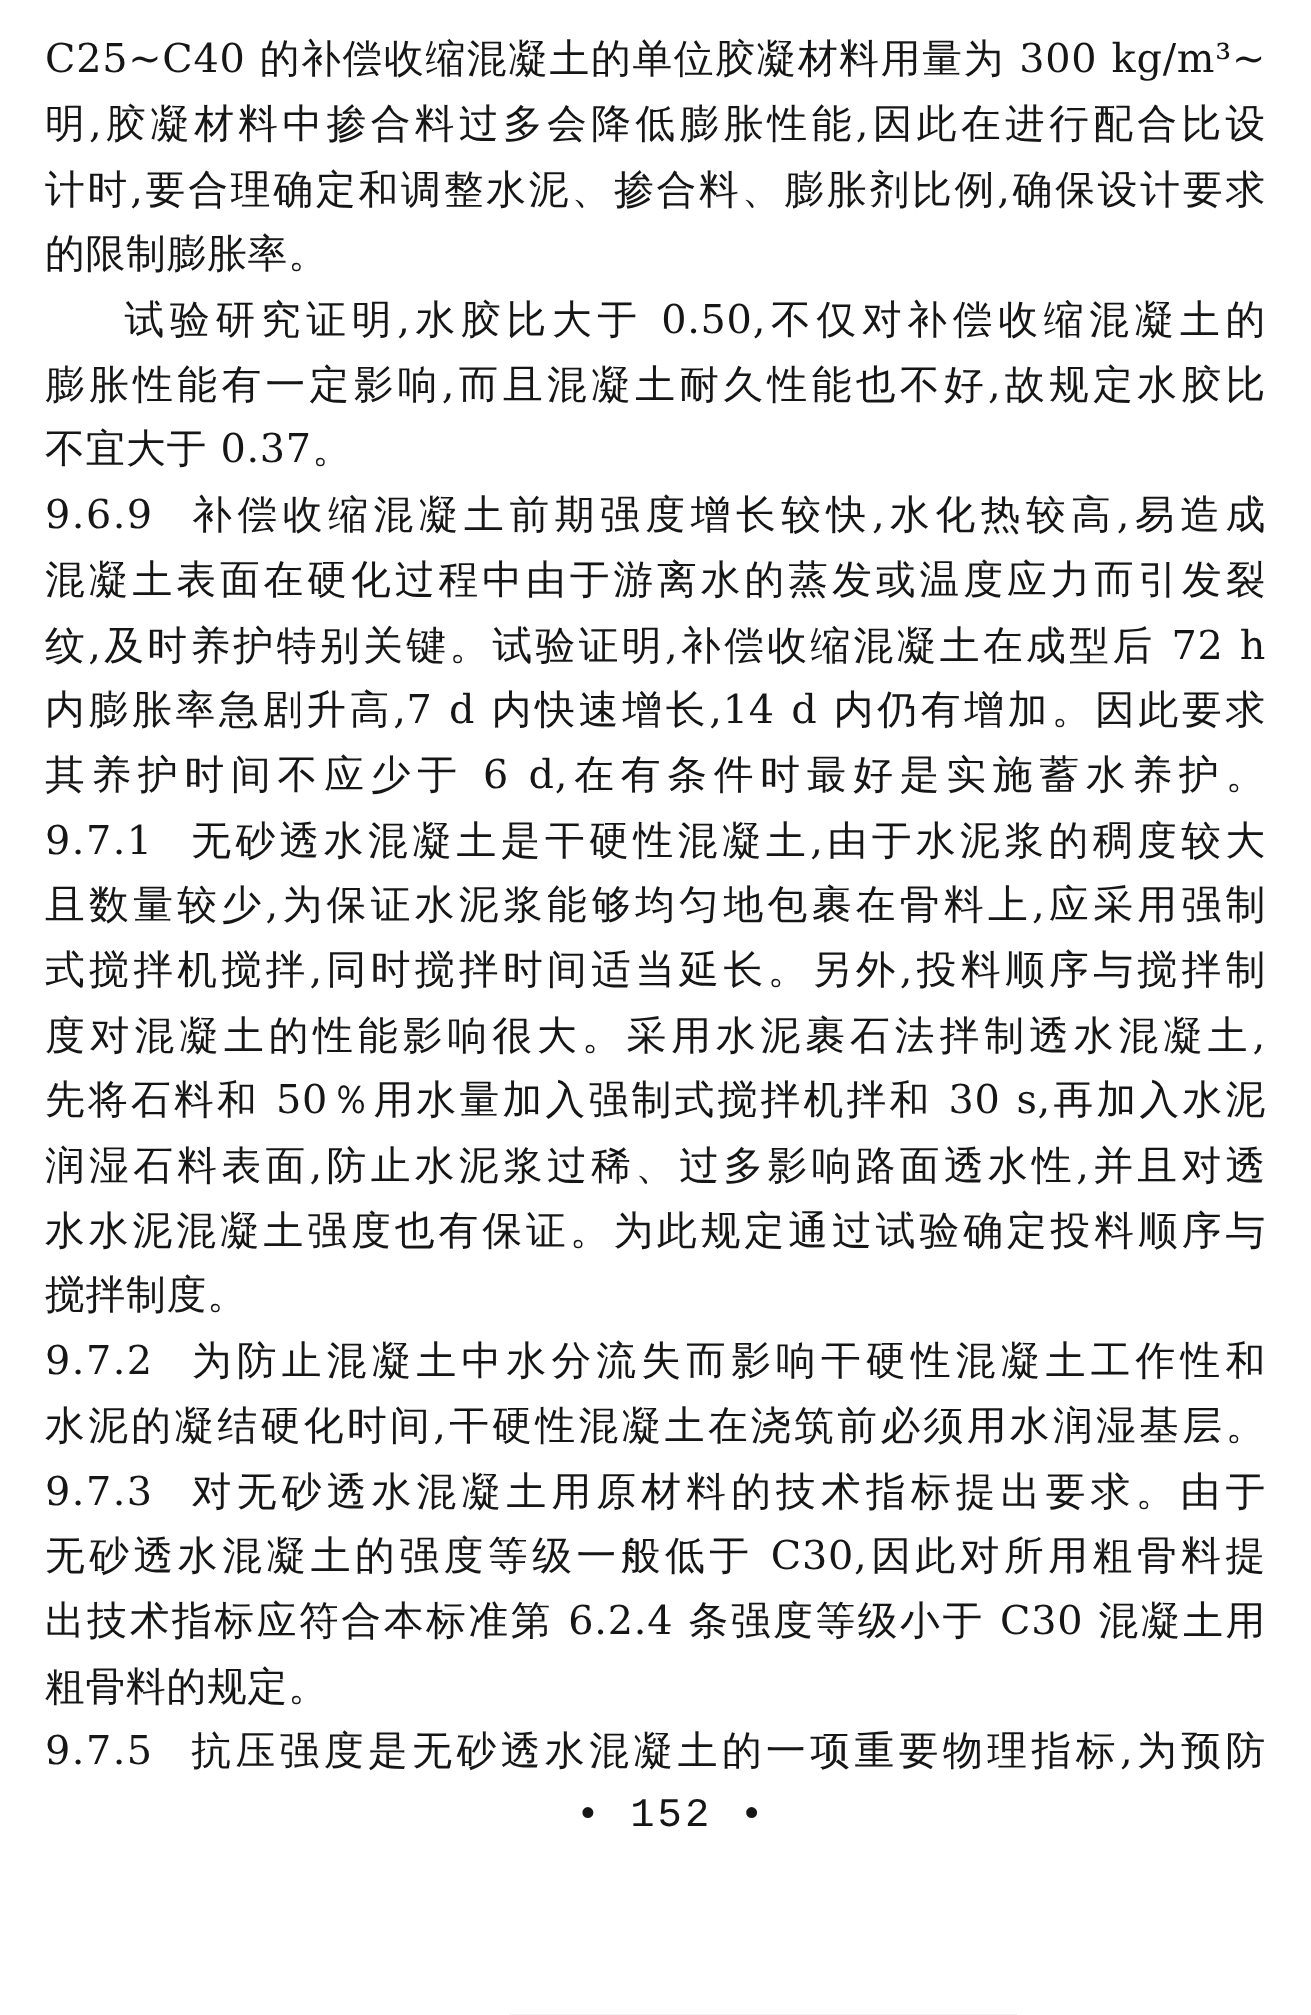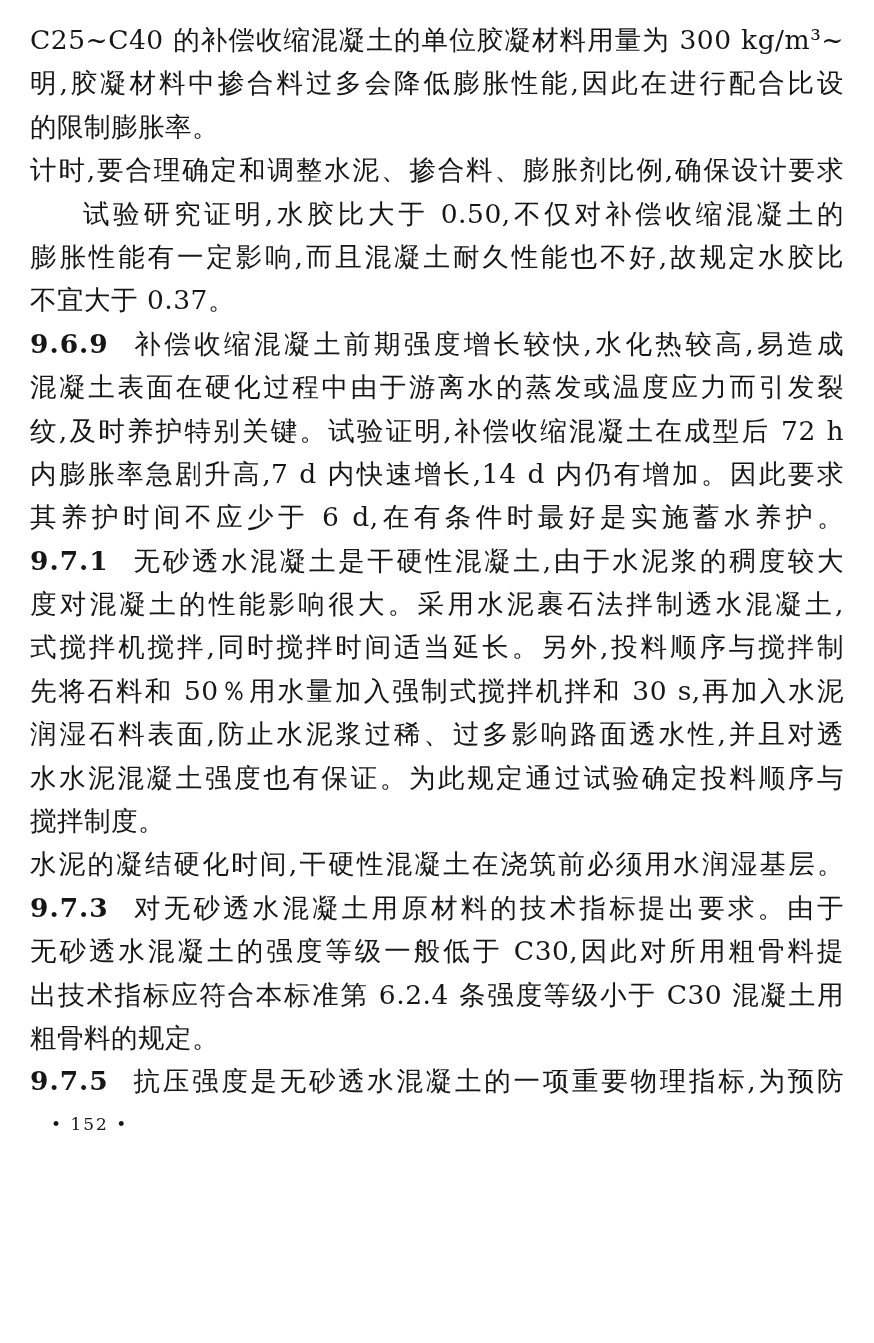--- a/index.html
+++ b/index.html
@@ -21,63 +21,66 @@
     height: 43.4px;
     overflow: hidden;
     text-align: justify;
     text-align-last: left;
     letter-spacing: 0.5px;
     white-space: normal;
   }
   .line.j { text-align-last: justify; }
   .line.indent { text-indent: 2em; }
   .num {
-    font-weight: 700;
+    font-weight: 400;
     margin-right: 0.85em;
     letter-spacing: 1px;
     margin-top: 38px;
   }
   .footer-line {
-    font-size: 17px;
+    font-size: 27px;
     line-height: 43.4px;
     height: 43.4px;
     padding-left: 21px;
-    text-align: left;
+    text-align: center;
     letter-spacing: 2px;
+    font-family: Liberation Mono, monospace;
   }
 </style>
 </head>
 <body>
 
 <div class="page">
   <div class="text-block">
 
     <div class="line j"><span>C25~C40 的补偿收缩混凝土的单位胶凝材料用量为 300 kg/m³~</span></div>
     <div class="line j"><span>明,胶凝材料中掺合料过多会降低膨胀性能,因此在进行配合比设</span></div>
+    <div class="line j"><span>计时,要合理确定和调整水泥、掺合料、膨胀剂比例,确保设计要求</span></div>
     <div class="line"><span>的限制膨胀率。</span></div>
-    <div class="line j"><span>计时,要合理确定和调整水泥、掺合料、膨胀剂比例,确保设计要求</span></div>
 
     <div class="line j indent"><span>试验研究证明,水胶比大于 0.50,不仅对补偿收缩混凝土的</span></div>
     <div class="line j"><span>膨胀性能有一定影响,而且混凝土耐久性能也不好,故规定水胶比</span></div>
     <div class="line"><span>不宜大于 0.37。</span></div>
 
     <div class="line j"><span class="num">9.6.9</span><span>补偿收缩混凝土前期强度增长较快,水化热较高,易造成</span></div>
     <div class="line j"><span>混凝土表面在硬化过程中由于游离水的蒸发或温度应力而引发裂</span></div>
     <div class="line j"><span>纹,及时养护特别关键。试验证明,补偿收缩混凝土在成型后 72 h</span></div>
     <div class="line j"><span>内膨胀率急剧升高,7 d 内快速增长,14 d 内仍有增加。因此要求</span></div>
     <div class="line j"><span>其养护时间不应少于 6 d,在有条件时最好是实施蓄水养护。</span></div>
 
     <div class="line j"><span class="num">9.7.1</span><span>无砂透水混凝土是干硬性混凝土,由于水泥浆的稠度较大</span></div>
+    <div class="line j"><span>且数量较少,为保证水泥浆能够均匀地包裹在骨料上,应采用强制</span></div>
+    <div class="line j"><span>式搅拌机搅拌,同时搅拌时间适当延长。另外,投料顺序与搅拌制</span></div>
     <div class="line j"><span>度对混凝土的性能影响很大。采用水泥裹石法拌制透水混凝土,</span></div>
-    <div class="line j"><span>式搅拌机搅拌,同时搅拌时间适当延长。另外,投料顺序与搅拌制</span></div>
     <div class="line j"><span>先将石料和 50％用水量加入强制式搅拌机拌和 30 s,再加入水泥</span></div>
     <div class="line j"><span>润湿石料表面,防止水泥浆过稀、过多影响路面透水性,并且对透</span></div>
     <div class="line j"><span>水水泥混凝土强度也有保证。为此规定通过试验确定投料顺序与</span></div>
     <div class="line"><span>搅拌制度。</span></div>
 
+    <div class="line j"><span class="num">9.7.2</span><span>为防止混凝土中水分流失而影响干硬性混凝土工作性和</span></div>
     <div class="line j"><span>水泥的凝结硬化时间,干硬性混凝土在浇筑前必须用水润湿基层。</span></div>
 
     <div class="line j"><span class="num">9.7.3</span><span>对无砂透水混凝土用原材料的技术指标提出要求。由于</span></div>
     <div class="line j"><span>无砂透水混凝土的强度等级一般低于 C30,因此对所用粗骨料提</span></div>
     <div class="line j"><span>出技术指标应符合本标准第 6.2.4 条强度等级小于 C30 混凝土用</span></div>
     <div class="line"><span>粗骨料的规定。</span></div>
 
     <div class="line j"><span class="num">9.7.5</span><span>抗压强度是无砂透水混凝土的一项重要物理指标,为预防</span></div>
 
     <div class="footer-line">• 152 •</div>

